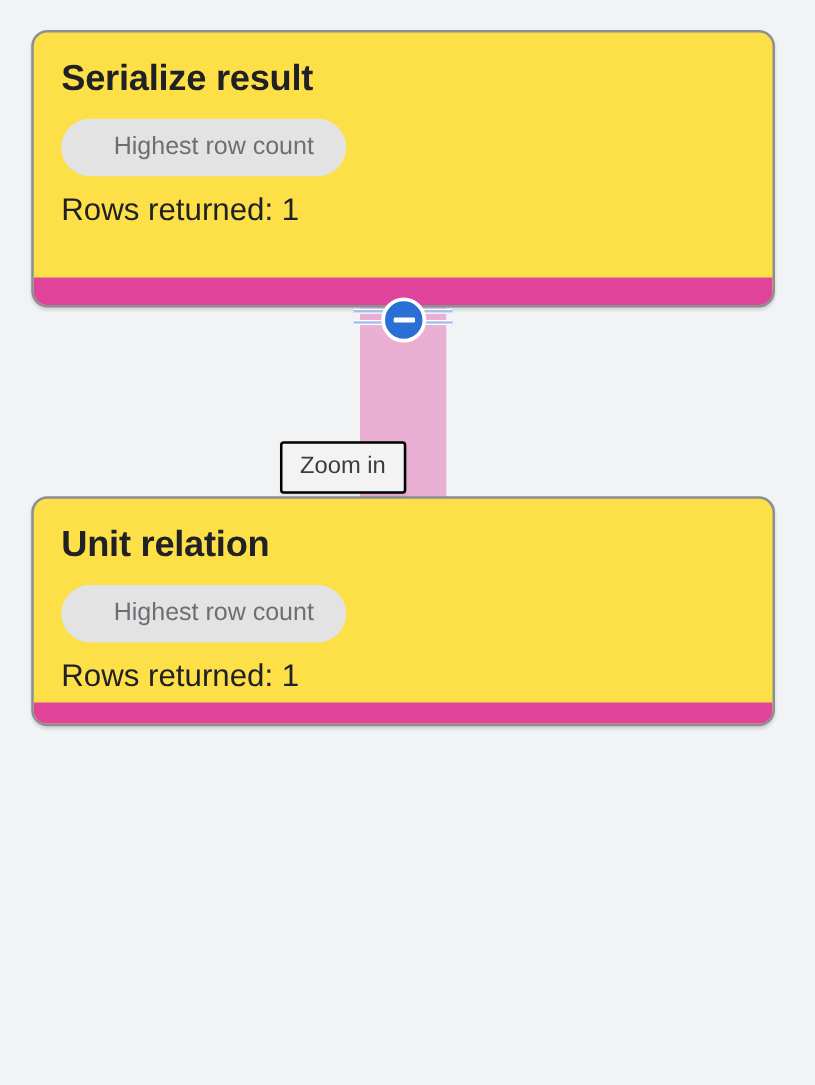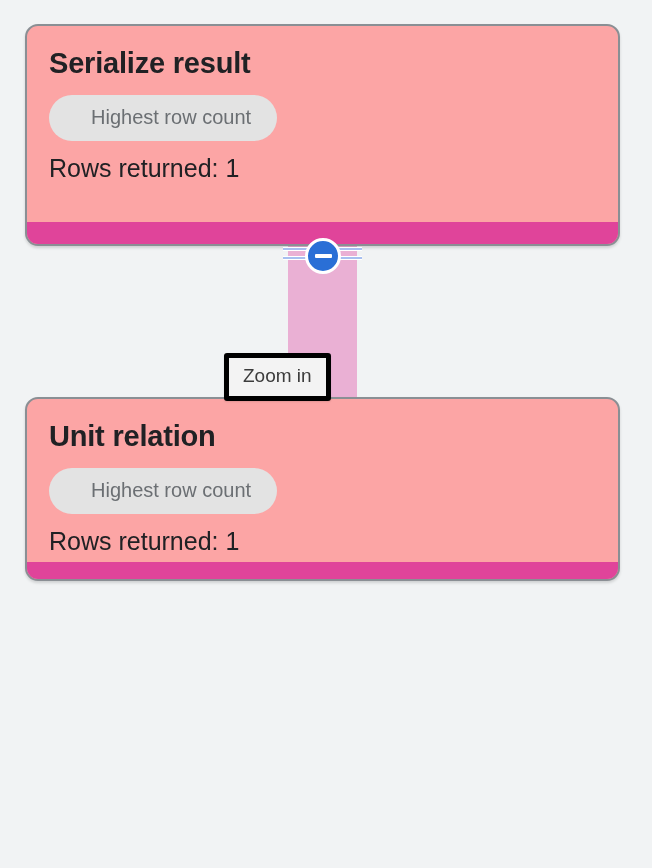--- a/index.html
+++ b/index.html
@@ -83,36 +83,36 @@
     border-radius: 1px;
   }
 
   
   .tooltip {
     position: absolute;
     left: 224px;
     top: 353px;
     padding: 7px 14px 9px 14px;
     background: #f3f3f3;
-    border: 5px solid #000000;
+    border: 2px solid #000000;
     border-radius: 3px;
     font-size: 19px;
     color: #3c3c3c;
     line-height: 22px;
     white-space: nowrap;
     z-index: 6;
     box-shadow: 0 1px 2px rgba(0,0,0,0.10);
   }
 
   
   .card {
     position: absolute;
     left: 25px;
     width: 595px;
-    background: #fca5a5;
+    background: #fde047;
     border: 2px solid #8a8f94;
     border-radius: 13px;
     overflow: hidden;
     z-index: 3;
     box-shadow: 0 2px 3px rgba(0,0,0,0.14);
   }
 
   #card-1 { top: 24px;  height: 222px; }
   #card-2 { top: 397px; height: 184px; }
 

